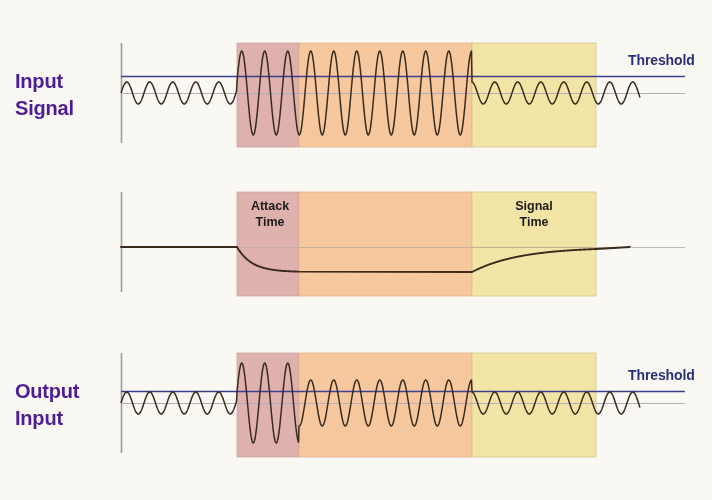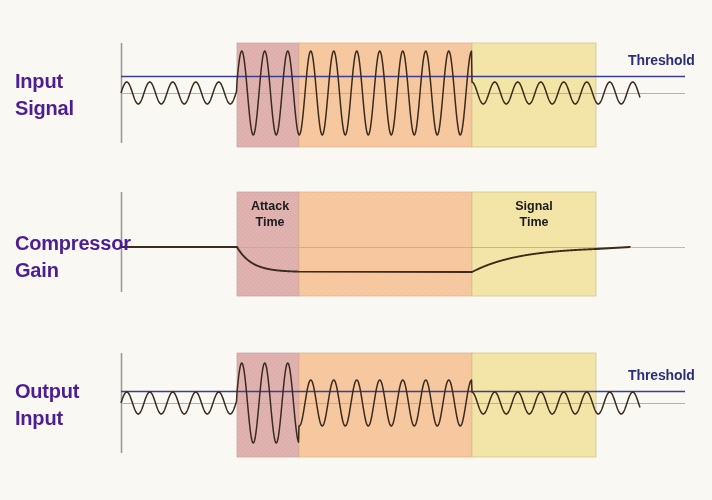--- a/index.html
+++ b/index.html
@@ -118,22 +118,20 @@
       <line x1="121" y1="403.5" x2="685" y2="403.5" stroke="#b0b0bc" stroke-width="1"></line>
       <line x1="121" y1="391.5" x2="685" y2="391.5" stroke="#3a3f8f" stroke-width="1.7"></line>
 
       <path id="wave-output" fill="none" stroke="#3a2b1c" stroke-width="1.5" stroke-linejoin="round" d="M121.00 403.00L121.50 401.50L122.00 400.03L122.50 398.62L123.00 397.28L123.50 396.06L124.00 394.96L124.50 394.01L125.00 393.23L125.50 392.64L126.00 392.23L126.50 392.03L127.00 392.03L127.50 392.23L128.00 392.64L128.50 393.23L129.00 394.01L129.50 394.96L130.00 396.06L130.50 397.28L131.00 398.62L131.50 400.03L132.00 401.50L132.50 403.00L133.00 404.50L133.50 405.97L134.00 407.38L134.50 408.72L135.00 409.94L135.50 411.04L136.00 411.99L136.50 412.77L137.00 413.36L137.50 413.77L138.00 413.97L138.50 413.97L139.00 413.77L139.50 413.36L140.00 412.77L140.50 411.99L141.00 411.04L141.50 409.94L142.00 408.72L142.50 407.38L143.00 405.97L143.50 404.50L144.00 403.00L144.50 401.50L145.00 400.03L145.50 398.62L146.00 397.28L146.50 396.06L147.00 394.96L147.50 394.01L148.00 393.23L148.50 392.64L149.00 392.23L149.50 392.03L150.00 392.03L150.50 392.23L151.00 392.64L151.50 393.23L152.00 394.01L152.50 394.96L153.00 396.06L153.50 397.28L154.00 398.62L154.50 400.03L155.00 401.50L155.50 403.00L156.00 404.50L156.50 405.97L157.00 407.38L157.50 408.72L158.00 409.94L158.50 411.04L159.00 411.99L159.50 412.77L160.00 413.36L160.50 413.77L161.00 413.97L161.50 413.97L162.00 413.77L162.50 413.36L163.00 412.77L163.50 411.99L164.00 411.04L164.50 409.94L165.00 408.72L165.50 407.38L166.00 405.97L166.50 404.50L167.00 403.00L167.50 401.50L168.00 400.03L168.50 398.62L169.00 397.28L169.50 396.06L170.00 394.96L170.50 394.01L171.00 393.23L171.50 392.64L172.00 392.23L172.50 392.03L173.00 392.03L173.50 392.23L174.00 392.64L174.50 393.23L175.00 394.01L175.50 394.96L176.00 396.06L176.50 397.28L177.00 398.62L177.50 400.03L178.00 401.50L178.50 403.00L179.00 404.50L179.50 405.97L180.00 407.38L180.50 408.72L181.00 409.94L181.50 411.04L182.00 411.99L182.50 412.77L183.00 413.36L183.50 413.77L184.00 413.97L184.50 413.97L185.00 413.77L185.50 413.36L186.00 412.77L186.50 411.99L187.00 411.04L187.50 409.94L188.00 408.72L188.50 407.38L189.00 405.97L189.50 404.50L190.00 403.00L190.50 401.50L191.00 400.03L191.50 398.62L192.00 397.28L192.50 396.06L193.00 394.96L193.50 394.01L194.00 393.23L194.50 392.64L195.00 392.23L195.50 392.03L196.00 392.03L196.50 392.23L197.00 392.64L197.50 393.23L198.00 394.01L198.50 394.96L199.00 396.06L199.50 397.28L200.00 398.62L200.50 400.03L201.00 401.50L201.50 403.00L202.00 404.50L202.50 405.97L203.00 407.38L203.50 408.72L204.00 409.94L204.50 411.04L205.00 411.99L205.50 412.77L206.00 413.36L206.50 413.77L207.00 413.97L207.50 413.97L208.00 413.77L208.50 413.36L209.00 412.77L209.50 411.99L210.00 411.04L210.50 409.94L211.00 408.72L211.50 407.38L212.00 405.97L212.50 404.50L213.00 403.00L213.50 401.50L214.00 400.03L214.50 398.62L215.00 397.28L215.50 396.06L216.00 394.96L216.50 394.01L217.00 393.23L217.50 392.64L218.00 392.23L218.50 392.03L219.00 392.03L219.50 392.23L220.00 392.64L220.50 393.23L221.00 394.01L221.50 394.96L222.00 396.06L222.50 397.28L223.00 398.62L223.50 400.03L224.00 401.50L224.50 403.00L225.00 404.50L225.50 405.97L226.00 407.38L226.50 408.72L227.00 409.94L227.50 411.04L228.00 411.99L228.50 412.77L229.00 413.36L229.50 413.77L230.00 413.97L230.50 413.97L231.00 413.77L231.50 413.36L232.00 412.77L232.50 411.99L233.00 411.04L233.50 409.94L234.00 408.72L234.50 407.38L235.00 405.97L235.50 404.50L236.00 403.00L236.50 401.50L237.00 392.21L237.50 387.06L238.00 382.22L238.50 377.76L239.00 373.77L239.50 370.32L240.00 367.48L240.50 365.31L241.00 363.84L241.50 363.09L242.00 363.09L242.50 363.84L243.00 365.31L243.50 367.48L244.00 370.32L244.50 373.77L245.00 377.76L245.50 382.22L246.00 387.06L246.50 392.21L247.00 397.55L247.50 403.00L248.00 408.45L248.50 413.79L249.00 418.94L249.50 423.78L250.00 428.24L250.50 432.23L251.00 435.68L251.50 438.52L252.00 440.69L252.50 442.16L253.00 442.91L253.50 442.91L254.00 442.16L254.50 440.69L255.00 438.52L255.50 435.68L256.00 432.23L256.50 428.24L257.00 423.78L257.50 418.94L258.00 413.79L258.50 408.45L259.00 403.00L259.50 397.55L260.00 392.21L260.50 387.06L261.00 382.22L261.50 377.76L262.00 373.77L262.50 370.32L263.00 367.48L263.50 365.31L264.00 363.84L264.50 363.09L265.00 363.09L265.50 363.84L266.00 365.31L266.50 367.48L267.00 370.32L267.50 373.77L268.00 377.76L268.50 382.22L269.00 387.06L269.50 392.21L270.00 397.55L270.50 403.00L271.00 408.45L271.50 413.79L272.00 418.94L272.50 423.78L273.00 428.24L273.50 432.23L274.00 435.68L274.50 438.52L275.00 440.69L275.50 442.16L276.00 442.91L276.50 442.91L277.00 442.16L277.50 440.69L278.00 438.52L278.50 435.68L279.00 432.23L279.50 428.24L280.00 423.78L280.50 418.94L281.00 413.79L281.50 408.45L282.00 403.00L282.50 397.55L283.00 392.21L283.50 387.06L284.00 382.22L284.50 377.76L285.00 373.77L285.50 370.32L286.00 367.48L286.50 365.31L287.00 363.84L287.50 363.09L288.00 363.09L288.50 363.84L289.00 365.31L289.50 367.48L290.00 370.32L290.50 373.77L291.00 377.76L291.50 382.22L292.00 387.06L292.50 392.21L293.00 397.55L293.50 403.00L294.00 408.45L294.50 413.79L295.00 418.94L295.50 423.78L296.00 428.24L296.50 432.23L297.00 435.68L297.50 438.52L298.00 440.69L298.50 442.16L299.00 425.95L299.50 425.95L300.00 425.52L300.50 424.67L301.00 423.42L301.50 421.79L302.00 419.81L302.50 417.52L303.00 414.95L303.50 412.16L304.00 409.21L304.50 406.13L305.00 403.00L305.50 399.87L306.00 396.79L306.50 393.84L307.00 391.05L307.50 388.48L308.00 386.19L308.50 384.21L309.00 382.58L309.50 381.33L310.00 380.48L310.50 380.05L311.00 380.05L311.50 380.48L312.00 381.33L312.50 382.58L313.00 384.21L313.50 386.19L314.00 388.48L314.50 391.05L315.00 393.84L315.50 396.79L316.00 399.87L316.50 403.00L317.00 406.13L317.50 409.21L318.00 412.16L318.50 414.95L319.00 417.52L319.50 419.81L320.00 421.79L320.50 423.42L321.00 424.67L321.50 425.52L322.00 425.95L322.50 425.95L323.00 425.52L323.50 424.67L324.00 423.42L324.50 421.79L325.00 419.81L325.50 417.52L326.00 414.95L326.50 412.16L327.00 409.21L327.50 406.13L328.00 403.00L328.50 399.87L329.00 396.79L329.50 393.84L330.00 391.05L330.50 388.48L331.00 386.19L331.50 384.21L332.00 382.58L332.50 381.33L333.00 380.48L333.50 380.05L334.00 380.05L334.50 380.48L335.00 381.33L335.50 382.58L336.00 384.21L336.50 386.19L337.00 388.48L337.50 391.05L338.00 393.84L338.50 396.79L339.00 399.87L339.50 403.00L340.00 406.13L340.50 409.21L341.00 412.16L341.50 414.95L342.00 417.52L342.50 419.81L343.00 421.79L343.50 423.42L344.00 424.67L344.50 425.52L345.00 425.95L345.50 425.95L346.00 425.52L346.50 424.67L347.00 423.42L347.50 421.79L348.00 419.81L348.50 417.52L349.00 414.95L349.50 412.16L350.00 409.21L350.50 406.13L351.00 403.00L351.50 399.87L352.00 396.79L352.50 393.84L353.00 391.05L353.50 388.48L354.00 386.19L354.50 384.21L355.00 382.58L355.50 381.33L356.00 380.48L356.50 380.05L357.00 380.05L357.50 380.48L358.00 381.33L358.50 382.58L359.00 384.21L359.50 386.19L360.00 388.48L360.50 391.05L361.00 393.84L361.50 396.79L362.00 399.87L362.50 403.00L363.00 406.13L363.50 409.21L364.00 412.16L364.50 414.95L365.00 417.52L365.50 419.81L366.00 421.79L366.50 423.42L367.00 424.67L367.50 425.52L368.00 425.95L368.50 425.95L369.00 425.52L369.50 424.67L370.00 423.42L370.50 421.79L371.00 419.81L371.50 417.52L372.00 414.95L372.50 412.16L373.00 409.21L373.50 406.13L374.00 403.00L374.50 399.87L375.00 396.79L375.50 393.84L376.00 391.05L376.50 388.48L377.00 386.19L377.50 384.21L378.00 382.58L378.50 381.33L379.00 380.48L379.50 380.05L380.00 380.05L380.50 380.48L381.00 381.33L381.50 382.58L382.00 384.21L382.50 386.19L383.00 388.48L383.50 391.05L384.00 393.84L384.50 396.79L385.00 399.87L385.50 403.00L386.00 406.13L386.50 409.21L387.00 412.16L387.50 414.95L388.00 417.52L388.50 419.81L389.00 421.79L389.50 423.42L390.00 424.67L390.50 425.52L391.00 425.95L391.50 425.95L392.00 425.52L392.50 424.67L393.00 423.42L393.50 421.79L394.00 419.81L394.50 417.52L395.00 414.95L395.50 412.16L396.00 409.21L396.50 406.13L397.00 403.00L397.50 399.87L398.00 396.79L398.50 393.84L399.00 391.05L399.50 388.48L400.00 386.19L400.50 384.21L401.00 382.58L401.50 381.33L402.00 380.48L402.50 380.05L403.00 380.05L403.50 380.48L404.00 381.33L404.50 382.58L405.00 384.21L405.50 386.19L406.00 388.48L406.50 391.05L407.00 393.84L407.50 396.79L408.00 399.87L408.50 403.00L409.00 406.13L409.50 409.21L410.00 412.16L410.50 414.95L411.00 417.52L411.50 419.81L412.00 421.79L412.50 423.42L413.00 424.67L413.50 425.52L414.00 425.95L414.50 425.95L415.00 425.52L415.50 424.67L416.00 423.42L416.50 421.79L417.00 419.81L417.50 417.52L418.00 414.95L418.50 412.16L419.00 409.21L419.50 406.13L420.00 403.00L420.50 399.87L421.00 396.79L421.50 393.84L422.00 391.05L422.50 388.48L423.00 386.19L423.50 384.21L424.00 382.58L424.50 381.33L425.00 380.48L425.50 380.05L426.00 380.05L426.50 380.48L427.00 381.33L427.50 382.58L428.00 384.21L428.50 386.19L429.00 388.48L429.50 391.05L430.00 393.84L430.50 396.79L431.00 399.87L431.50 403.00L432.00 406.13L432.50 409.21L433.00 412.16L433.50 414.95L434.00 417.52L434.50 419.81L435.00 421.79L435.50 423.42L436.00 424.67L436.50 425.52L437.00 425.95L437.50 425.95L438.00 425.52L438.50 424.67L439.00 423.42L439.50 421.79L440.00 419.81L440.50 417.52L441.00 414.95L441.50 412.16L442.00 409.21L442.50 406.13L443.00 403.00L443.50 399.87L444.00 396.79L444.50 393.84L445.00 391.05L445.50 388.48L446.00 386.19L446.50 384.21L447.00 382.58L447.50 381.33L448.00 380.48L448.50 380.05L449.00 380.05L449.50 380.48L450.00 381.33L450.50 382.58L451.00 384.21L451.50 386.19L452.00 388.48L452.50 391.05L453.00 393.84L453.50 396.79L454.00 399.87L454.50 403.00L455.00 406.13L455.50 409.21L456.00 412.16L456.50 414.95L457.00 417.52L457.50 419.81L458.00 421.79L458.50 423.42L459.00 424.67L459.50 425.52L460.00 425.95L460.50 425.95L461.00 425.52L461.50 424.67L462.00 423.42L462.50 421.79L463.00 419.81L463.50 417.52L464.00 414.95L464.50 412.16L465.00 409.21L465.50 406.13L466.00 403.00L466.50 399.87L467.00 396.79L467.50 393.84L468.00 391.05L468.50 388.48L469.00 386.19L469.50 384.21L470.00 382.58L470.50 381.33L471.00 380.48L471.50 380.05L472.00 392.03L472.50 392.23L473.00 392.64L473.50 393.23L474.00 394.01L474.50 394.96L475.00 396.06L475.50 397.28L476.00 398.62L476.50 400.03L477.00 401.50L477.50 403.00L478.00 404.50L478.50 405.97L479.00 407.38L479.50 408.72L480.00 409.94L480.50 411.04L481.00 411.99L481.50 412.77L482.00 413.36L482.50 413.77L483.00 413.97L483.50 413.97L484.00 413.77L484.50 413.36L485.00 412.77L485.50 411.99L486.00 411.04L486.50 409.94L487.00 408.72L487.50 407.38L488.00 405.97L488.50 404.50L489.00 403.00L489.50 401.50L490.00 400.03L490.50 398.62L491.00 397.28L491.50 396.06L492.00 394.96L492.50 394.01L493.00 393.23L493.50 392.64L494.00 392.23L494.50 392.03L495.00 392.03L495.50 392.23L496.00 392.64L496.50 393.23L497.00 394.01L497.50 394.96L498.00 396.06L498.50 397.28L499.00 398.62L499.50 400.03L500.00 401.50L500.50 403.00L501.00 404.50L501.50 405.97L502.00 407.38L502.50 408.72L503.00 409.94L503.50 411.04L504.00 411.99L504.50 412.77L505.00 413.36L505.50 413.77L506.00 413.97L506.50 413.97L507.00 413.77L507.50 413.36L508.00 412.77L508.50 411.99L509.00 411.04L509.50 409.94L510.00 408.72L510.50 407.38L511.00 405.97L511.50 404.50L512.00 403.00L512.50 401.50L513.00 400.03L513.50 398.62L514.00 397.28L514.50 396.06L515.00 394.96L515.50 394.01L516.00 393.23L516.50 392.64L517.00 392.23L517.50 392.03L518.00 392.03L518.50 392.23L519.00 392.64L519.50 393.23L520.00 394.01L520.50 394.96L521.00 396.06L521.50 397.28L522.00 398.62L522.50 400.03L523.00 401.50L523.50 403.00L524.00 404.50L524.50 405.97L525.00 407.38L525.50 408.72L526.00 409.94L526.50 411.04L527.00 411.99L527.50 412.77L528.00 413.36L528.50 413.77L529.00 413.97L529.50 413.97L530.00 413.77L530.50 413.36L531.00 412.77L531.50 411.99L532.00 411.04L532.50 409.94L533.00 408.72L533.50 407.38L534.00 405.97L534.50 404.50L535.00 403.00L535.50 401.50L536.00 400.03L536.50 398.62L537.00 397.28L537.50 396.06L538.00 394.96L538.50 394.01L539.00 393.23L539.50 392.64L540.00 392.23L540.50 392.03L541.00 392.03L541.50 392.23L542.00 392.64L542.50 393.23L543.00 394.01L543.50 394.96L544.00 396.06L544.50 397.28L545.00 398.62L545.50 400.03L546.00 401.50L546.50 403.00L547.00 404.50L547.50 405.97L548.00 407.38L548.50 408.72L549.00 409.94L549.50 411.04L550.00 411.99L550.50 412.77L551.00 413.36L551.50 413.77L552.00 413.97L552.50 413.97L553.00 413.77L553.50 413.36L554.00 412.77L554.50 411.99L555.00 411.04L555.50 409.94L556.00 408.72L556.50 407.38L557.00 405.97L557.50 404.50L558.00 403.00L558.50 401.50L559.00 400.03L559.50 398.62L560.00 397.28L560.50 396.06L561.00 394.96L561.50 394.01L562.00 393.23L562.50 392.64L563.00 392.23L563.50 392.03L564.00 392.03L564.50 392.23L565.00 392.64L565.50 393.23L566.00 394.01L566.50 394.96L567.00 396.06L567.50 397.28L568.00 398.62L568.50 400.03L569.00 401.50L569.50 403.00L570.00 404.50L570.50 405.97L571.00 407.38L571.50 408.72L572.00 409.94L572.50 411.04L573.00 411.99L573.50 412.77L574.00 413.36L574.50 413.77L575.00 413.97L575.50 413.97L576.00 413.77L576.50 413.36L577.00 412.77L577.50 411.99L578.00 411.04L578.50 409.94L579.00 408.72L579.50 407.38L580.00 405.97L580.50 404.50L581.00 403.00L581.50 401.50L582.00 400.03L582.50 398.62L583.00 397.28L583.50 396.06L584.00 394.96L584.50 394.01L585.00 393.23L585.50 392.64L586.00 392.23L586.50 392.03L587.00 392.03L587.50 392.23L588.00 392.64L588.50 393.23L589.00 394.01L589.50 394.96L590.00 396.06L590.50 397.28L591.00 398.62L591.50 400.03L592.00 401.50L592.50 403.00L593.00 404.50L593.50 405.97L594.00 407.38L594.50 408.72L595.00 409.94L595.50 411.04L596.00 411.99L596.50 412.77L597.00 413.36L597.50 413.77L598.00 413.97L598.50 413.97L599.00 413.77L599.50 413.36L600.00 412.77L600.50 411.99L601.00 411.04L601.50 409.94L602.00 408.72L602.50 407.38L603.00 405.97L603.50 404.50L604.00 403.00L604.50 401.50L605.00 400.03L605.50 398.62L606.00 397.28L606.50 396.06L607.00 394.96L607.50 394.01L608.00 393.23L608.50 392.64L609.00 392.23L609.50 392.03L610.00 392.03L610.50 392.23L611.00 392.64L611.50 393.23L612.00 394.01L612.50 394.96L613.00 396.06L613.50 397.28L614.00 398.62L614.50 400.03L615.00 401.50L615.50 403.00L616.00 404.50L616.50 405.97L617.00 407.38L617.50 408.72L618.00 409.94L618.50 411.04L619.00 411.99L619.50 412.77L620.00 413.36L620.50 413.77L621.00 413.97L621.50 413.97L622.00 413.77L622.50 413.36L623.00 412.77L623.50 411.99L624.00 411.04L624.50 409.94L625.00 408.72L625.50 407.38L626.00 405.97L626.50 404.50L627.00 403.00L627.50 401.50L628.00 400.03L628.50 398.62L629.00 397.28L629.50 396.06L630.00 394.96L630.50 394.01L631.00 393.23L631.50 392.64L632.00 392.23L632.50 392.03L633.00 392.03L633.50 392.23L634.00 392.64L634.50 393.23L635.00 394.01L635.50 394.96L636.00 396.06L636.50 397.28L637.00 398.62L637.50 400.03L638.00 401.50L638.50 403.00L639.00 404.50L639.50 405.97L640.00 407.38"></path>
     </g>
   </svg>
 
   <div class="row-label" id="label-input">Input
 Signal</div>
 
-  <div class="row-label" id="label-gain">Compressor
-Gain</div>
 
   <div class="row-label" id="label-output">Output
 Input</div>
 
   <div class="threshold-label" id="thr-label-top">Threshold</div>
 
   <div class="threshold-label" id="thr-label-bot">Threshold</div>
 
   <div class="band-label" id="attack-label">Attack
 Time</div>

